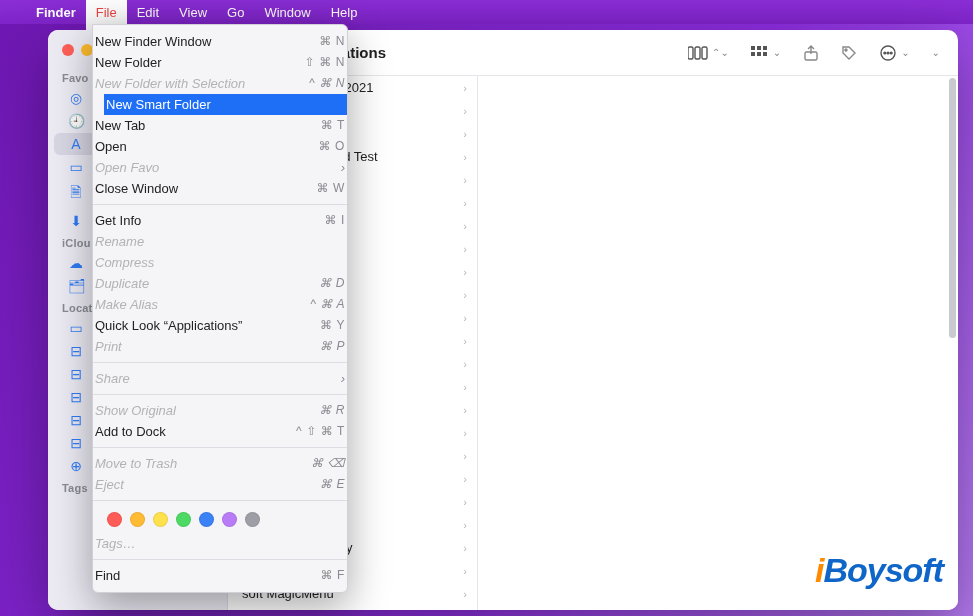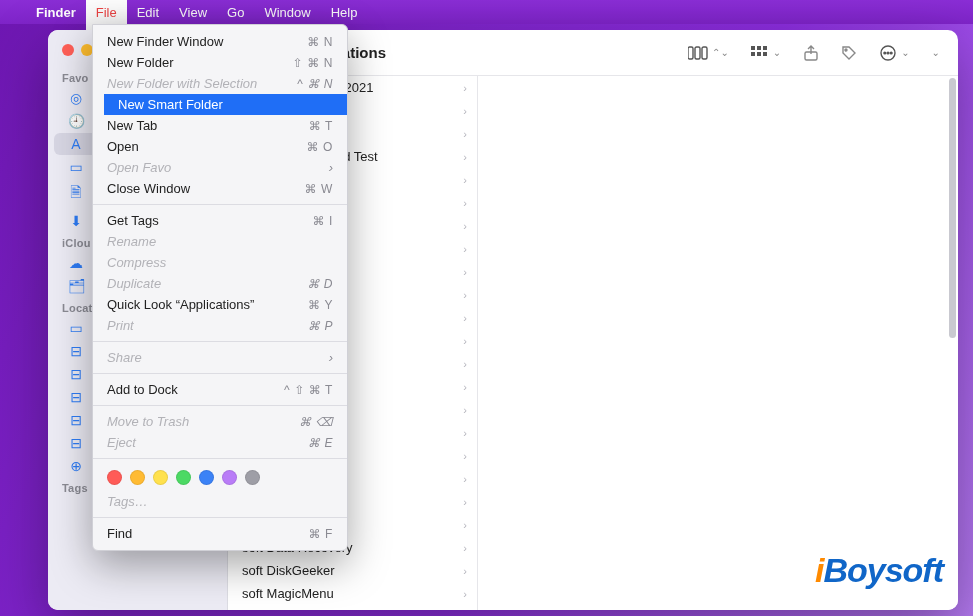--- a/index.html
+++ b/index.html
@@ -32,21 +32,21 @@
   .tbicon { color:#555; font-size:16px; padding:0 4px; display:flex; align-items:center; gap:4px;}
   .tbicon .chev { font-size:10px; color:#888;}
   .columns { flex:1; display:flex; overflow:hidden; }
   .col { width:250px; border-right:1px solid #e6e6ea; overflow-y:auto; font-size:13px; }
   .col-row { display:flex; align-items:center; justify-content:space-between; padding:4px 10px 4px 14px; color:#222;}
   .col-row .rchev { color:#b5b5bd; font-size:11px;}
   .col2 { flex:1; background:#fff; position:relative;}
   .col-scroll { position:absolute; right:2px; top:2px; width:7px; height:260px; background:#c9c9d0; border-radius:4px;}
   
   .filemenu { position:absolute; top:24px; left:92px; width:256px; background:#f5f5f7; border:1px solid #d0d0d6; border-radius:0 6px 6px 6px; box-shadow:0 14px 40px rgba(0,0,0,.35); padding:6px 0; font-size:13px; z-index:50;}
-  .menuitem { display:flex; justify-content:space-between; align-items:center; padding:3px 14px; color:#222; }
+  .menuitem { display:flex; justify-content:space-between; align-items:flex-start; padding:3px 2px; color:#222; }
   .menuitem.disabled { color:#b2b2b7;font-style:italic; }
   .menuitem.highlight { background:#1f6ef6; color:#fff;margin-left:11px; }
   .menusep { height:1px; background:#dcdce2; margin:5px 0; }
   .shortcut { font-size:12px; color:#8a8a92; letter-spacing:.05em; }
   .menuitem.highlight .shortcut { color:#e9f0ff; }
   .menuitem .subchev { color:#8a8a92; }
   .tagrow { display:flex; gap:8px; padding:6px 14px;}
   .tagdot { width:15px; height:15px; border-radius:50%; border:1px solid rgba(0,0,0,.08);}
   
   .watermark { position:absolute; right:30px; bottom:26px; font-size:34px; font-weight:700; color:#1066c8; font-style:italic; letter-spacing:-1px; z-index:60;}
@@ -322,49 +322,57 @@
     <div class="menuitem disabled">
       <span>Open Favo</span>
       <span class="subchev">›</span>
     </div>
     <div class="menuitem">
       <span>Close Window</span>
       <span class="shortcut">⌘ W</span>
     </div>
     <div class="menusep"></div>
     <div class="menuitem">
-      <span>Get Tags</span>
+      <span>Get Info</span>
       <span class="shortcut">⌘ I</span>
     </div>
     <div class="menuitem disabled">
       <span>Rename</span>
       <span class="shortcut"></span>
     </div>
     <div class="menuitem disabled">
       <span>Compress</span>
       <span class="shortcut"></span>
     </div>
     <div class="menuitem disabled">
       <span>Duplicate</span>
       <span class="shortcut">⌘ D</span>
     </div>
+    <div class="menuitem disabled">
+      <span>Make Alias</span>
+      <span class="shortcut">^ ⌘ A</span>
+    </div>
     <div class="menuitem">
       <span>Quick Look “Applications”</span>
       <span class="shortcut">⌘ Y</span>
     </div>
     <div class="menuitem disabled">
       <span>Print</span>
       <span class="shortcut">⌘ P</span>
     </div>
     <div class="menusep"></div>
     <div class="menuitem disabled">
       <span>Share</span>
       <span class="subchev">›</span>
     </div>
     <div class="menusep"></div>
+    <div class="menuitem disabled">
+      <span>Show Original</span>
+      <span class="shortcut">⌘ R</span>
+    </div>
     <div class="menuitem">
       <span>Add to Dock</span>
       <span class="shortcut">^ ⇧ ⌘ T</span>
     </div>
     <div class="menusep"></div>
     <div class="menuitem disabled">
       <span>Move to Trash</span>
       <span class="shortcut">⌘ ⌫</span>
     </div>
     <div class="menuitem disabled">

